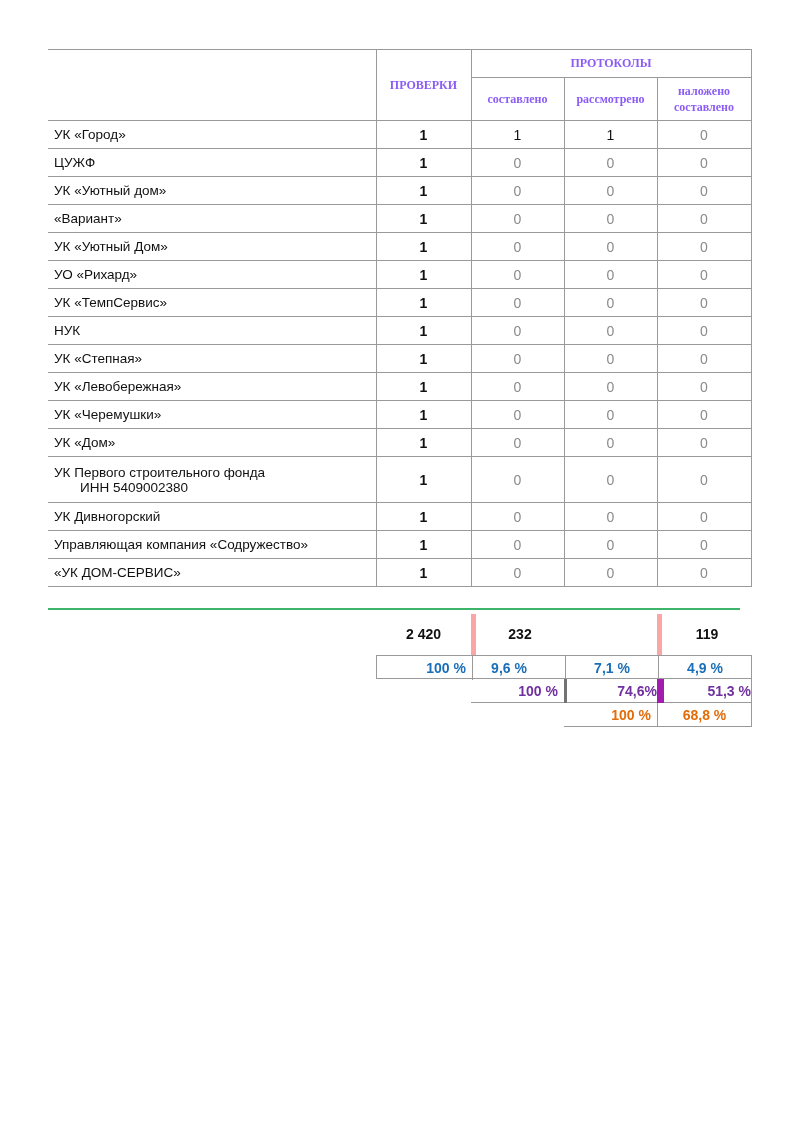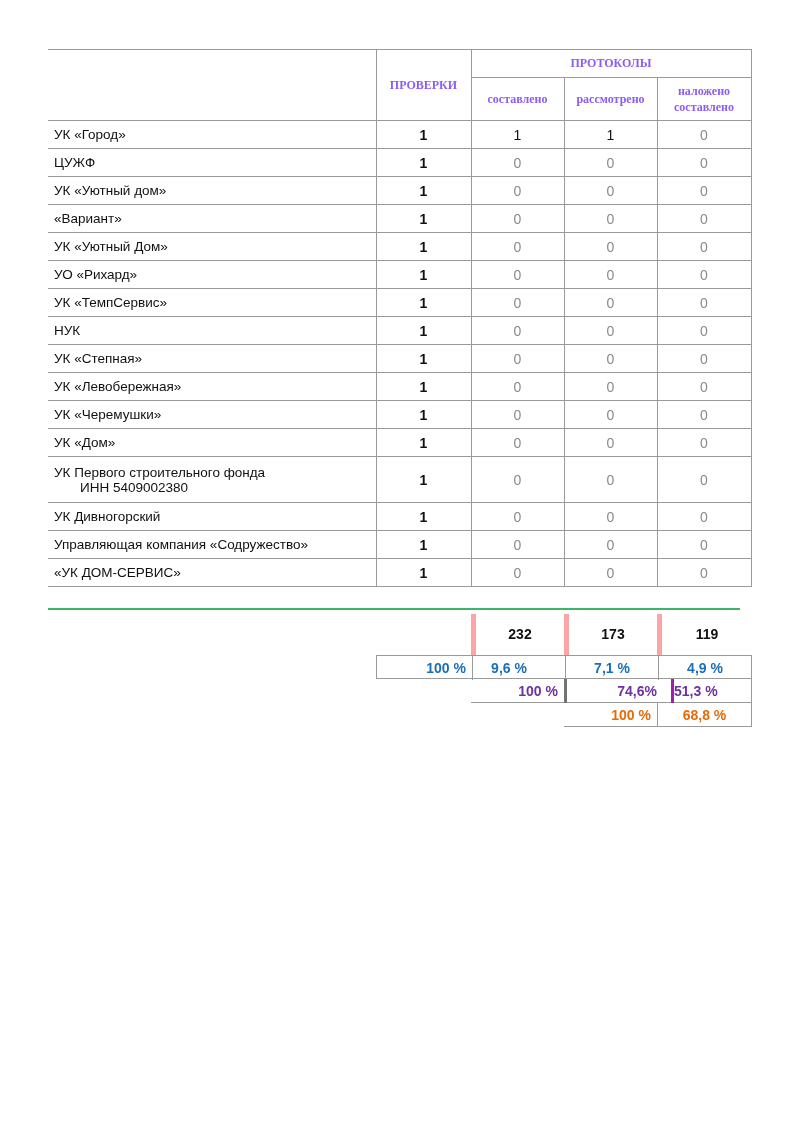--- a/index.html
+++ b/index.html
@@ -167,35 +167,35 @@
         <td class="c-num gray">0</td>
         <td class="c-num gray" style="border-right:1px solid #9a9a9a">0</td>
       </tr>
     </tbody>
 </table>
 
 <div class="green-line"></div>
 
 <div class="summary">
   <div class="srow totals" style="top:0;height:41px">
+    <div class="scell first" style="left:0;width:95px">2 420</div>
     <div class="scell" style="left:95px;width:93px">232</div>
-    <div class="scell" style="left:188px;width:93px">173</div>
     <div class="scell" style="left:281px;width:95px;border-right:none">119</div>
   </div>
 
   <div class="srow pct" style="top:41px;height:24px;border-top:1px solid #9a9a9a;border-bottom:1px solid #9a9a9a;border-left:1px solid #9a9a9a;border-right:1px solid #9a9a9a;box-sizing:border-box">
     <div class="scell blue" style="left:0;width:95px;text-align:right;padding-right:6px">100 %</div>
     <div class="scell blue" style="left:95px;width:93px;border-left:1px solid #9a9a9a;text-align:center;padding-right:20px">9,6 %</div>
     <div class="scell blue" style="left:188px;width:93px;border-left:1px solid #9a9a9a;text-align:center">7,1 %</div>
     <div class="scell blue" style="left:281px;width:93px;border-left:1px solid #9a9a9a;text-align:center">4,9 %</div>
   </div>
 
   <div class="srow pct" style="top:65px;left:95px;width:281px;height:24px;border-bottom:1px solid #9a9a9a;border-right:1px solid #9a9a9a;box-sizing:border-box">
     <div class="scell purple" style="left:0;width:93px;text-align:right;padding-right:6px">100 %</div>
     <div class="scell purple" style="left:93px;width:93px;border-left:3px solid #737373;text-align:right">74,6%</div>
-    <div class="scell purple" style="left:200px;width:94px;border-left:3px solid #a21caf;text-align:left">51,3 %</div>
+    <div class="scell purple" style="left:186px;width:94px;border-left:7px solid #a21caf;text-align:right">51,3 %</div>
   </div>
 
   <div class="srow pct" style="top:89px;left:188px;width:188px;height:24px;border-bottom:1px solid #9a9a9a;border-right:1px solid #9a9a9a;box-sizing:border-box">
     <div class="scell orange" style="left:0;width:93px;text-align:right;padding-right:6px">100 %</div>
     <div class="scell orange" style="left:93px;width:94px;border-left:1px solid #9a9a9a;text-align:center">68,8 %</div>
   </div>
 </div>
 
 </body></html>

